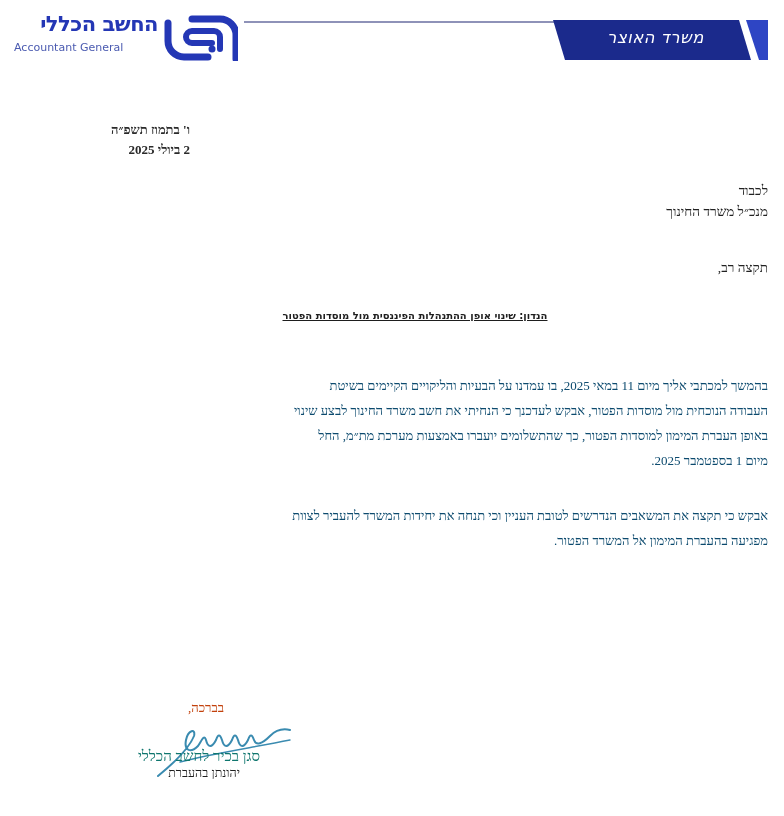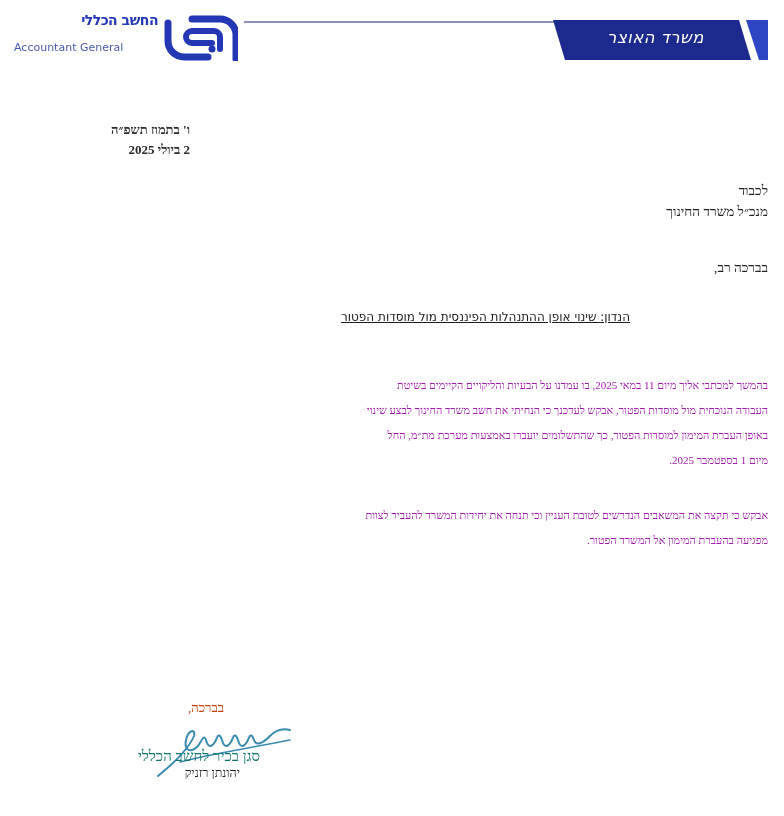--- a/index.html
+++ b/index.html
@@ -7,44 +7,44 @@
       width: 784px; height: 816px; background: #ffffff; position: relative; overflow: hidden;
       font-family: "DejaVu Sans", "Liberation Sans", sans-serif; color: #1e1e1e;
     }
     .abs { position: absolute; }
 
     
     .logo-wrap { left: 12px; top: 12px; width: 226px; height: 50px; }
     .logo-mark { position: absolute; left: 150px; top: 3px; width: 76px; height: 46px; }
     .logo-he {
       position: absolute; right: 80px; top: 0px; direction: rtl; white-space: nowrap;
-      font-family: "DejaVu Sans", sans-serif; font-weight: bold; font-size: 14px; color: #2437b5; letter-spacing: -0.5px;
+      font-family: "DejaVu Sans", sans-serif; font-weight: bold; font-size: 21px; color: #2437b5; letter-spacing: -0.5px;
     }
     .logo-en {
       position: absolute; left: 2px; top: 29px; white-space: nowrap;
       font-family: "DejaVu Sans", sans-serif; font-size: 11px; color: #4a5ab0;
     }
     .header-line { left: 244px; top: 21px; width: 312px; height: 2px; background: #8e92b8; }
     .ministry-banner { left: 553px; top: 20px; width: 215px; height: 40px; font-style: italic; }
     .ministry-label {
       position: absolute; left: 20px; top: 8px; width: 165px; text-align: center; direction: rtl;
       color: #ffffff; font-size: 16.5px; letter-spacing: 0.5px; white-space: nowrap;
       font-family: "DejaVu Sans", sans-serif;
     }
 
     
     .rtl { direction: rtl; text-align: right; font-family: Liberation Serif, serif; }
     .date-block { left: 80px; top: 120px; width: 110px; font-size: 13px; line-height: 20px; font-weight: bold; color: #2a2a2a; }
     .address-block { left: 500px; top: 180px; width: 268px; font-size: 13.5px; line-height: 21px; color: #222; }
     .greeting { left: 500px; top: 260px; width: 268px; font-size: 13.5px; color: #222; }
     .subject {
-      left: 200px; top: 310px; width: 430px; direction: rtl;
-      font-size: 12px; font-weight: normal; text-decoration: underline; color: #1e1e1e; white-space: nowrap;
+      left: 200px; top: 310px; width: 430px; text-align: center; direction: rtl;
+      font-size: 10px; font-weight: bold; text-decoration: underline; color: #1e1e1e; white-space: nowrap;
     }
-    .para { right: 16px; width: 752px; font-size: 11px; color: #a21caf; }
+    .para { right: 16px; width: 752px; font-size: 13px; color: #0c4a6e; }
     .para .ln { display: block; height: 25px; line-height: 25px; white-space: nowrap; }
     .p1 { top: 373px; }
     .p2 { top: 503px; }
 
     .closing { left: 184px; top: 700px; width: 40px; font-size: 13px; color: #c2410c; }
     .signature { left: 150px; top: 718px; width: 150px; height: 60px; }
     .signer-name { left: 120px; top: 766px; width: 120px; font-size: 12.5px; color: #1e1e1e; }
     .signer-title { left: 100px; top: 748px; width: 160px; font-size: 15px; color: #0f766e; }
   </style>
 </head>
@@ -74,21 +74,21 @@
 <div class="abs date-block rtl">
   <div>ו' בתמוז תשפ״ה</div>
   <div>2 ביולי  2025</div>
 </div>
 
 <div class="abs address-block rtl">
   <div>לכבוד</div>
   <div>מנכ״ל משרד החינוך</div>
 </div>
 
-<div class="abs greeting rtl">בברכה רב,</div>
+<div class="abs greeting rtl">תקצה רב,</div>
 
 <div class="abs subject">הנדון: שינוי אופן ההתנהלות הפיננסית מול מוסדות הפטור</div>
 
 <div class="abs para p1 rtl">
   <span class="ln">בהמשך למכתבי אליך מיום 11 במאי 2025, בו עמדנו על הבעיות והליקויים הקיימים בשיטת</span>
   <span class="ln">העבודה הנוכחית מול מוסדות הפטור, אבקש לעדכנך כי הנחיתי את חשב משרד החינוך לבצע שינוי</span>
   <span class="ln">באופן העברת המימון למוסדות הפטור, כך שהתשלומים יועברו באמצעות מערכת מת״מ, החל</span>
   <span class="ln">מיום 1 בספטמבר 2025.</span>
 </div>
 
@@ -97,14 +97,14 @@
   <span class="ln">מפגיעה בהעברת המימון אל המשרד הפטור.</span>
 </div>
 
 <div class="abs closing rtl">בברכה,</div>
 
 <svg class="abs signature" viewBox="0 0 150 60">
   <path d="M8 58 C30 40, 40 28, 44 18 C46 10, 38 12, 36 22 C34 32, 40 36, 48 28 C52 22, 54 16, 56 22 C58 30, 62 30, 66 22 C68 16, 70 16, 72 22 C74 30, 78 30, 82 22 C84 16, 86 16, 88 22 C90 30, 94 30, 98 22 C100 16, 102 16, 104 22 C106 28, 112 26, 120 18 C126 12, 132 10, 140 12" fill="none" stroke="#3a8bb0" stroke-width="2" stroke-linecap="round" stroke-linejoin="round"></path>
   <path d="M30 44 C60 36, 100 30, 140 22" fill="none" stroke="#3a8bb0" stroke-width="1.4" stroke-linecap="round"></path>
 </svg>
 
-<div class="abs signer-name rtl">יהונתן רזניק</div>
+<div class="abs signer-name rtl">יהונתן בהעברת</div>
 <div class="abs signer-title rtl">סגן בכיר לחשב הכללי</div>
 
 </body></html>

